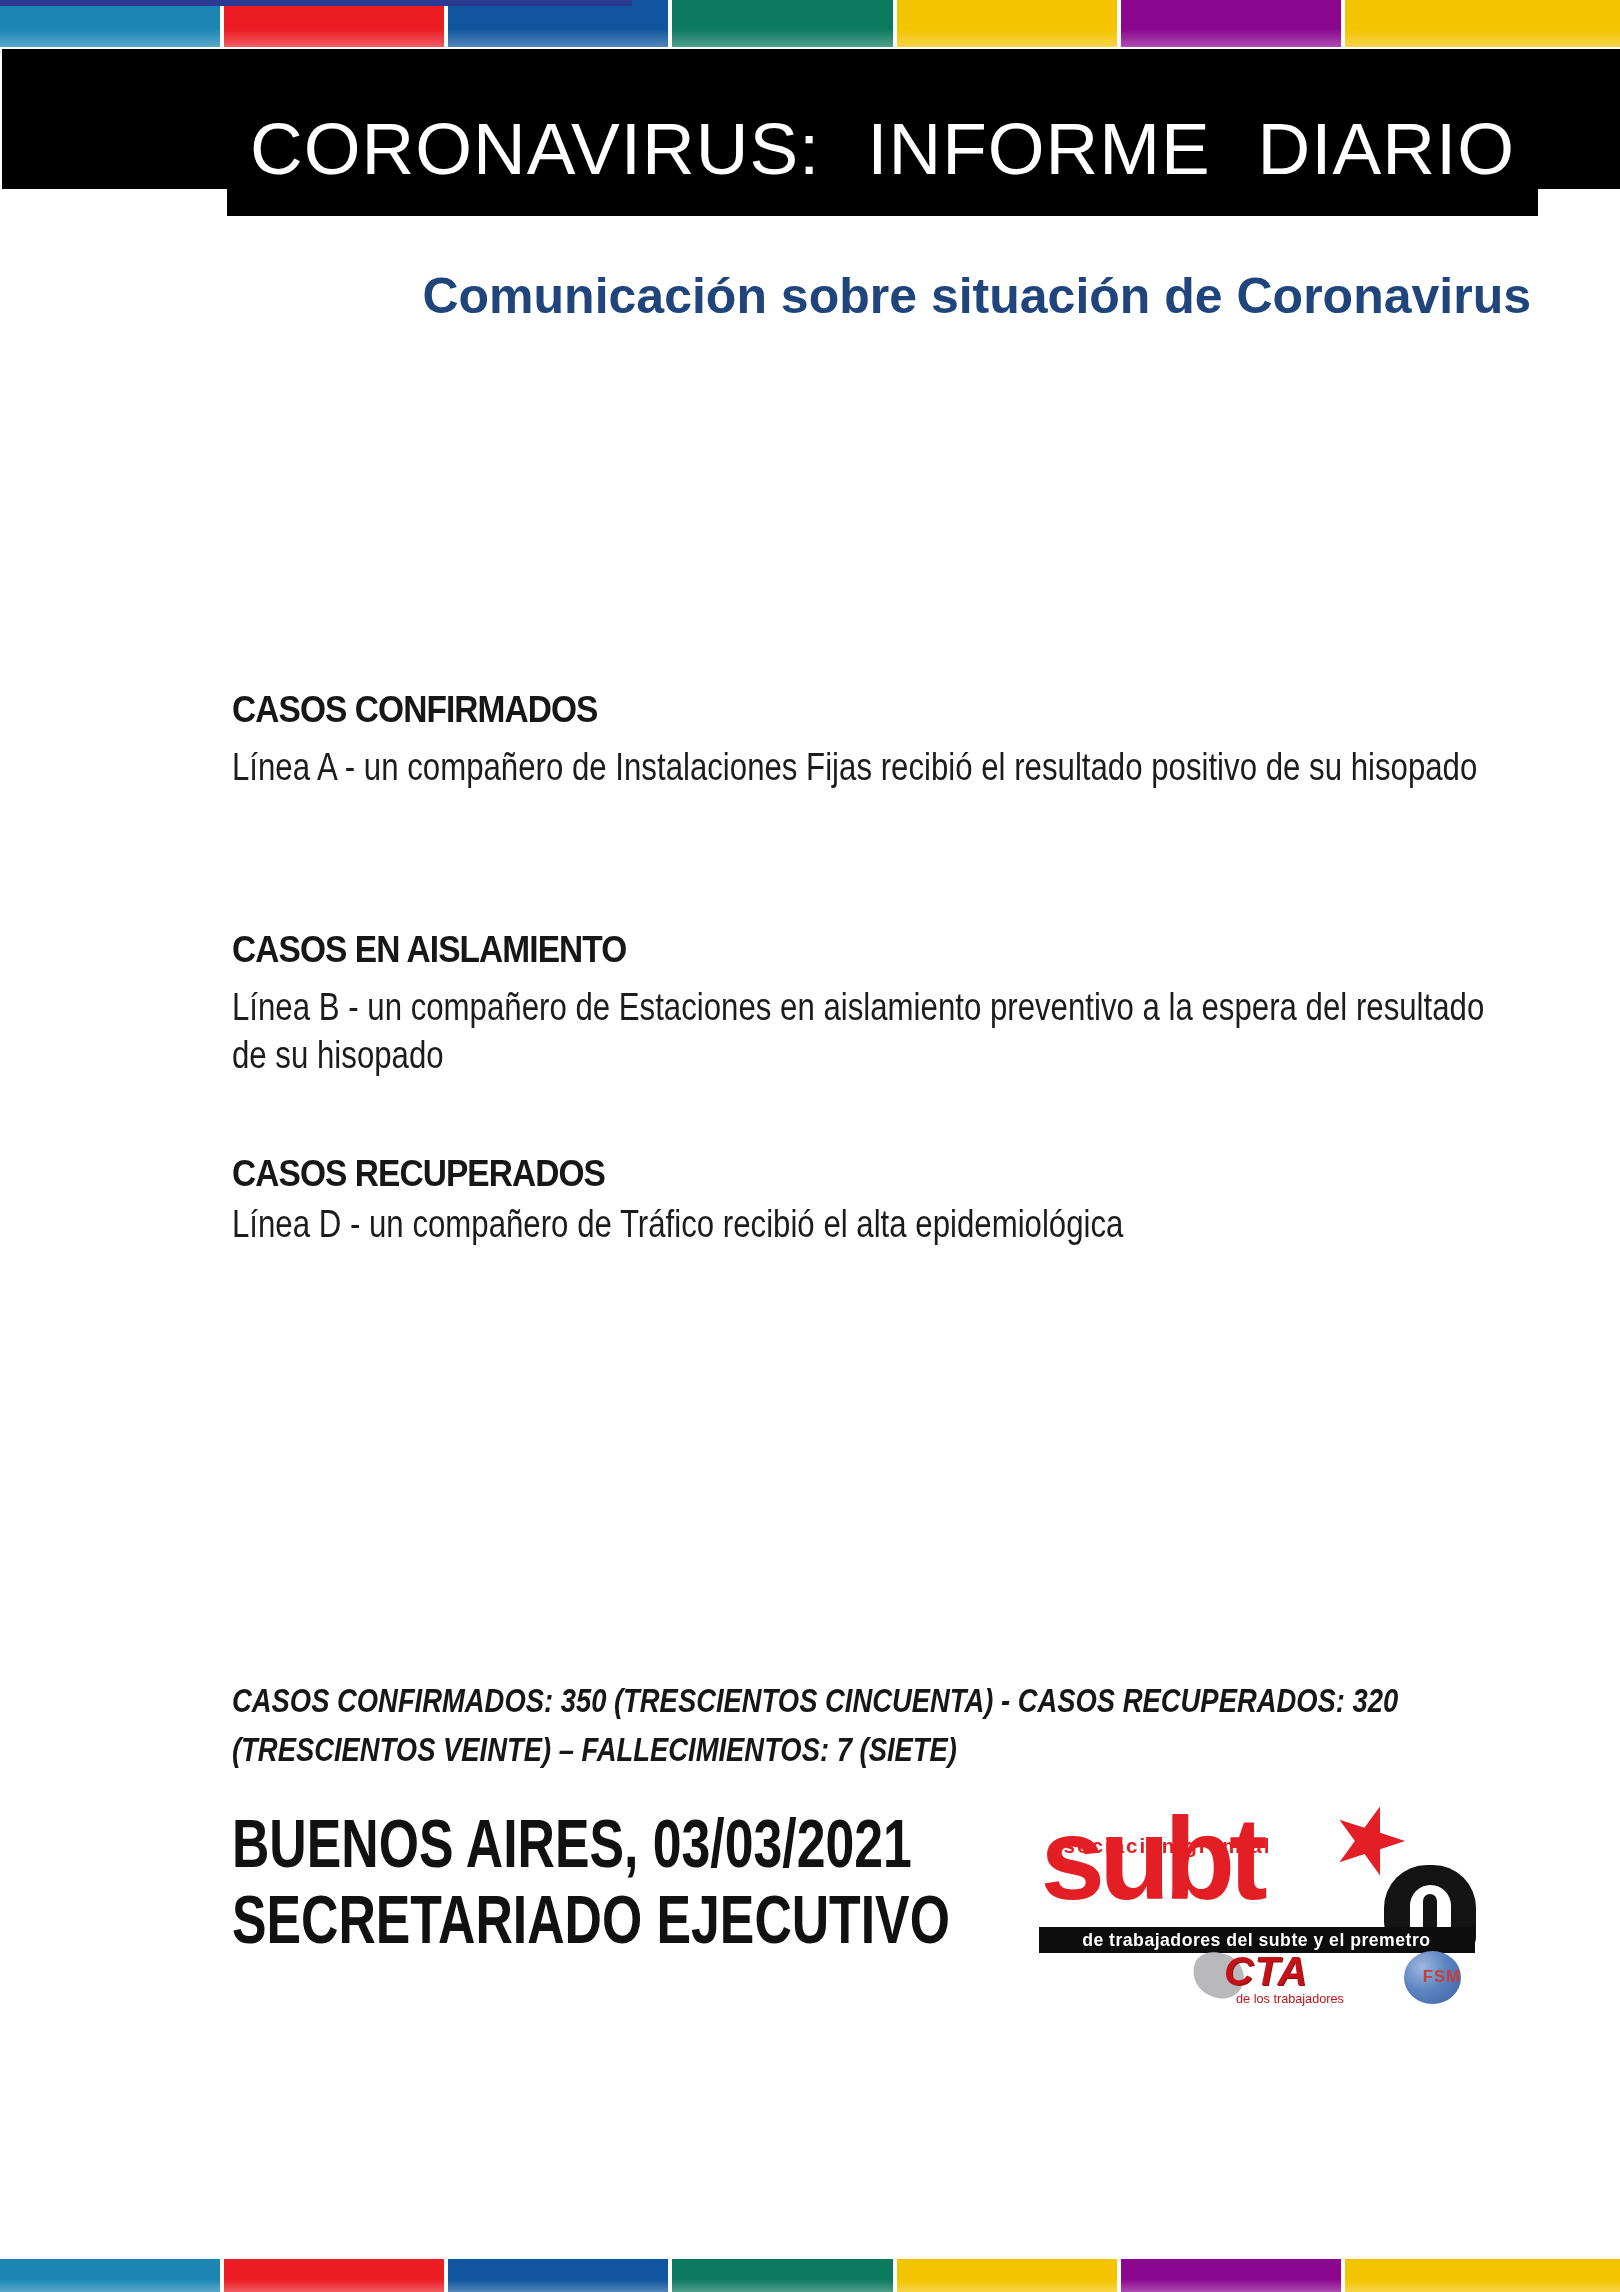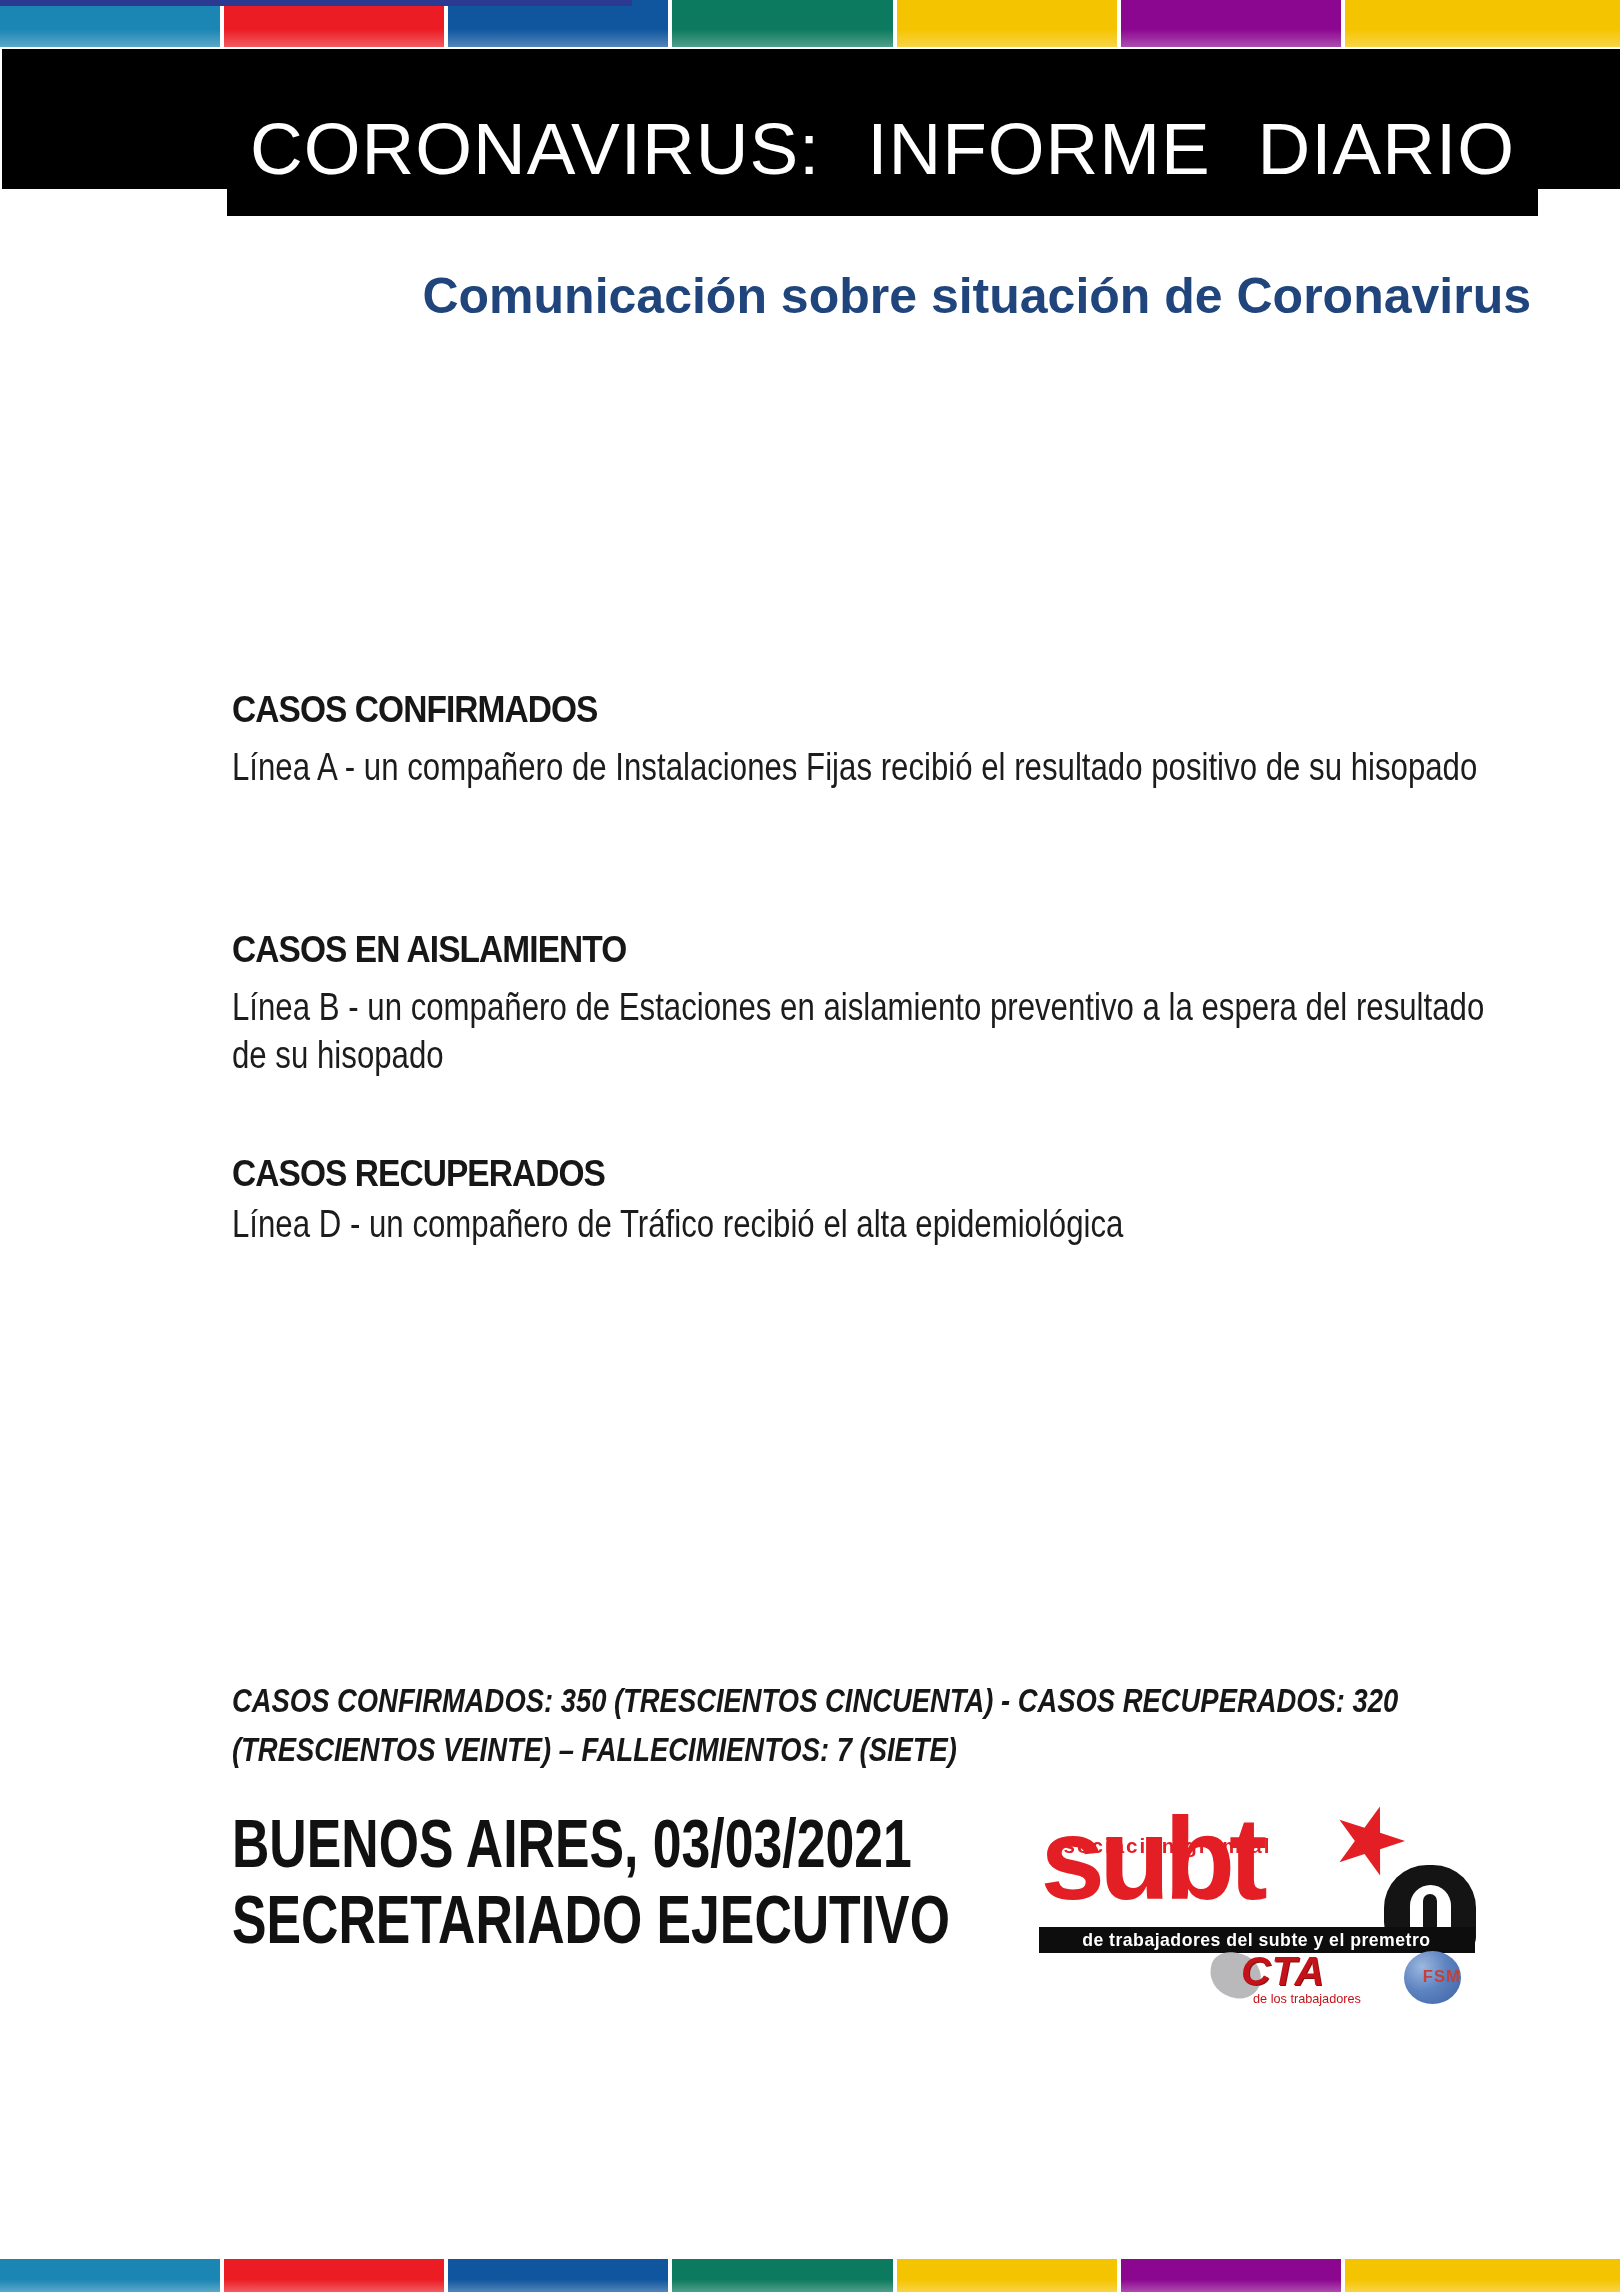--- a/index.html
+++ b/index.html
@@ -145,21 +145,21 @@
   .logo-bar{
     position:absolute;left:19.6px;top:119px;width:436px;height:25.5px;
     background:#0d0d0d;
     display:flex;align-items:center;justify-content:center;
   }
   .logo-bar-text{
     color:#ffffff;font-size:18.6px;font-weight:700;
     letter-spacing:0.5px;white-space:nowrap;
     transform:scaleX(.95);
   }
-  .logo-cta{position:absolute;left:191px;top:143px;width:196px;height:51px;text-align:center;}
+  .logo-cta{position:absolute;left:174px;top:143px;width:196px;height:51px;text-align:center;}
   .cta-map{
     position:absolute;left:0;top:2px;width:51px;height:45px;
     background:#b9b9bb;
     border-radius:40% 55% 45% 60%;
     transform:rotate(8deg);
   }
   .cta-text{
     position:absolute;left:31px;top:0;
     color:#c31218;
     font-size:41px;font-weight:800;font-style:italic;

